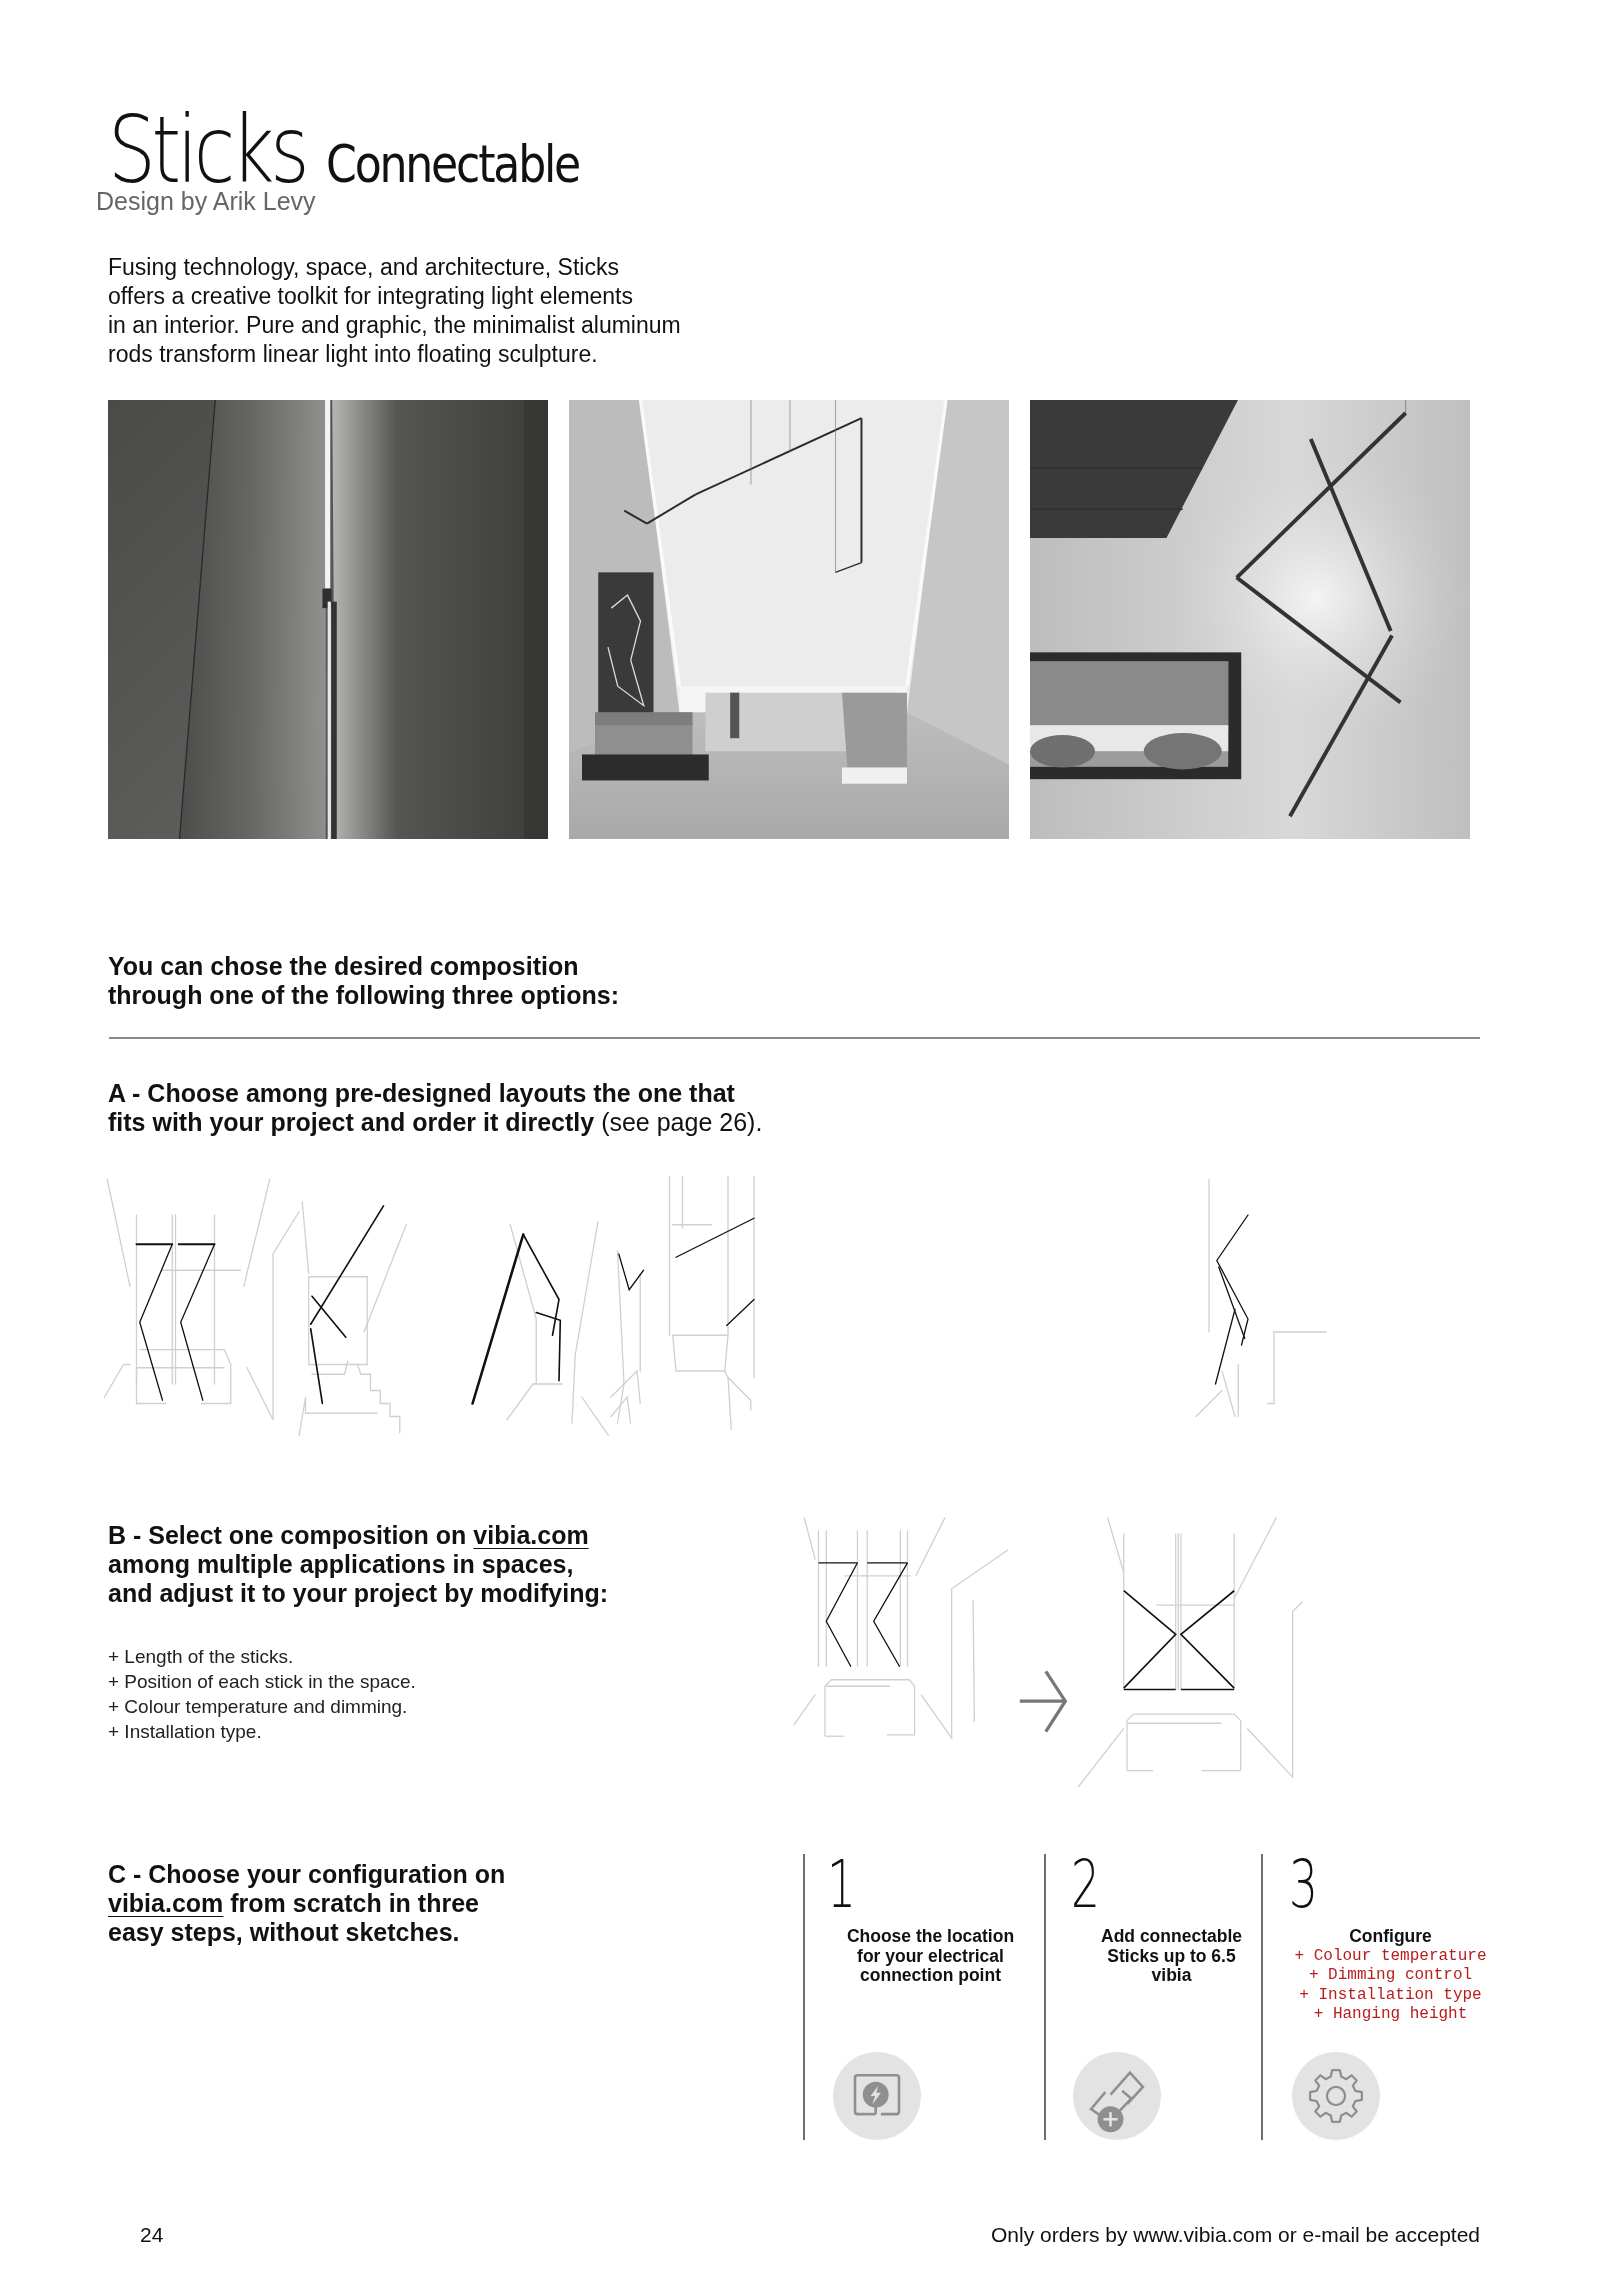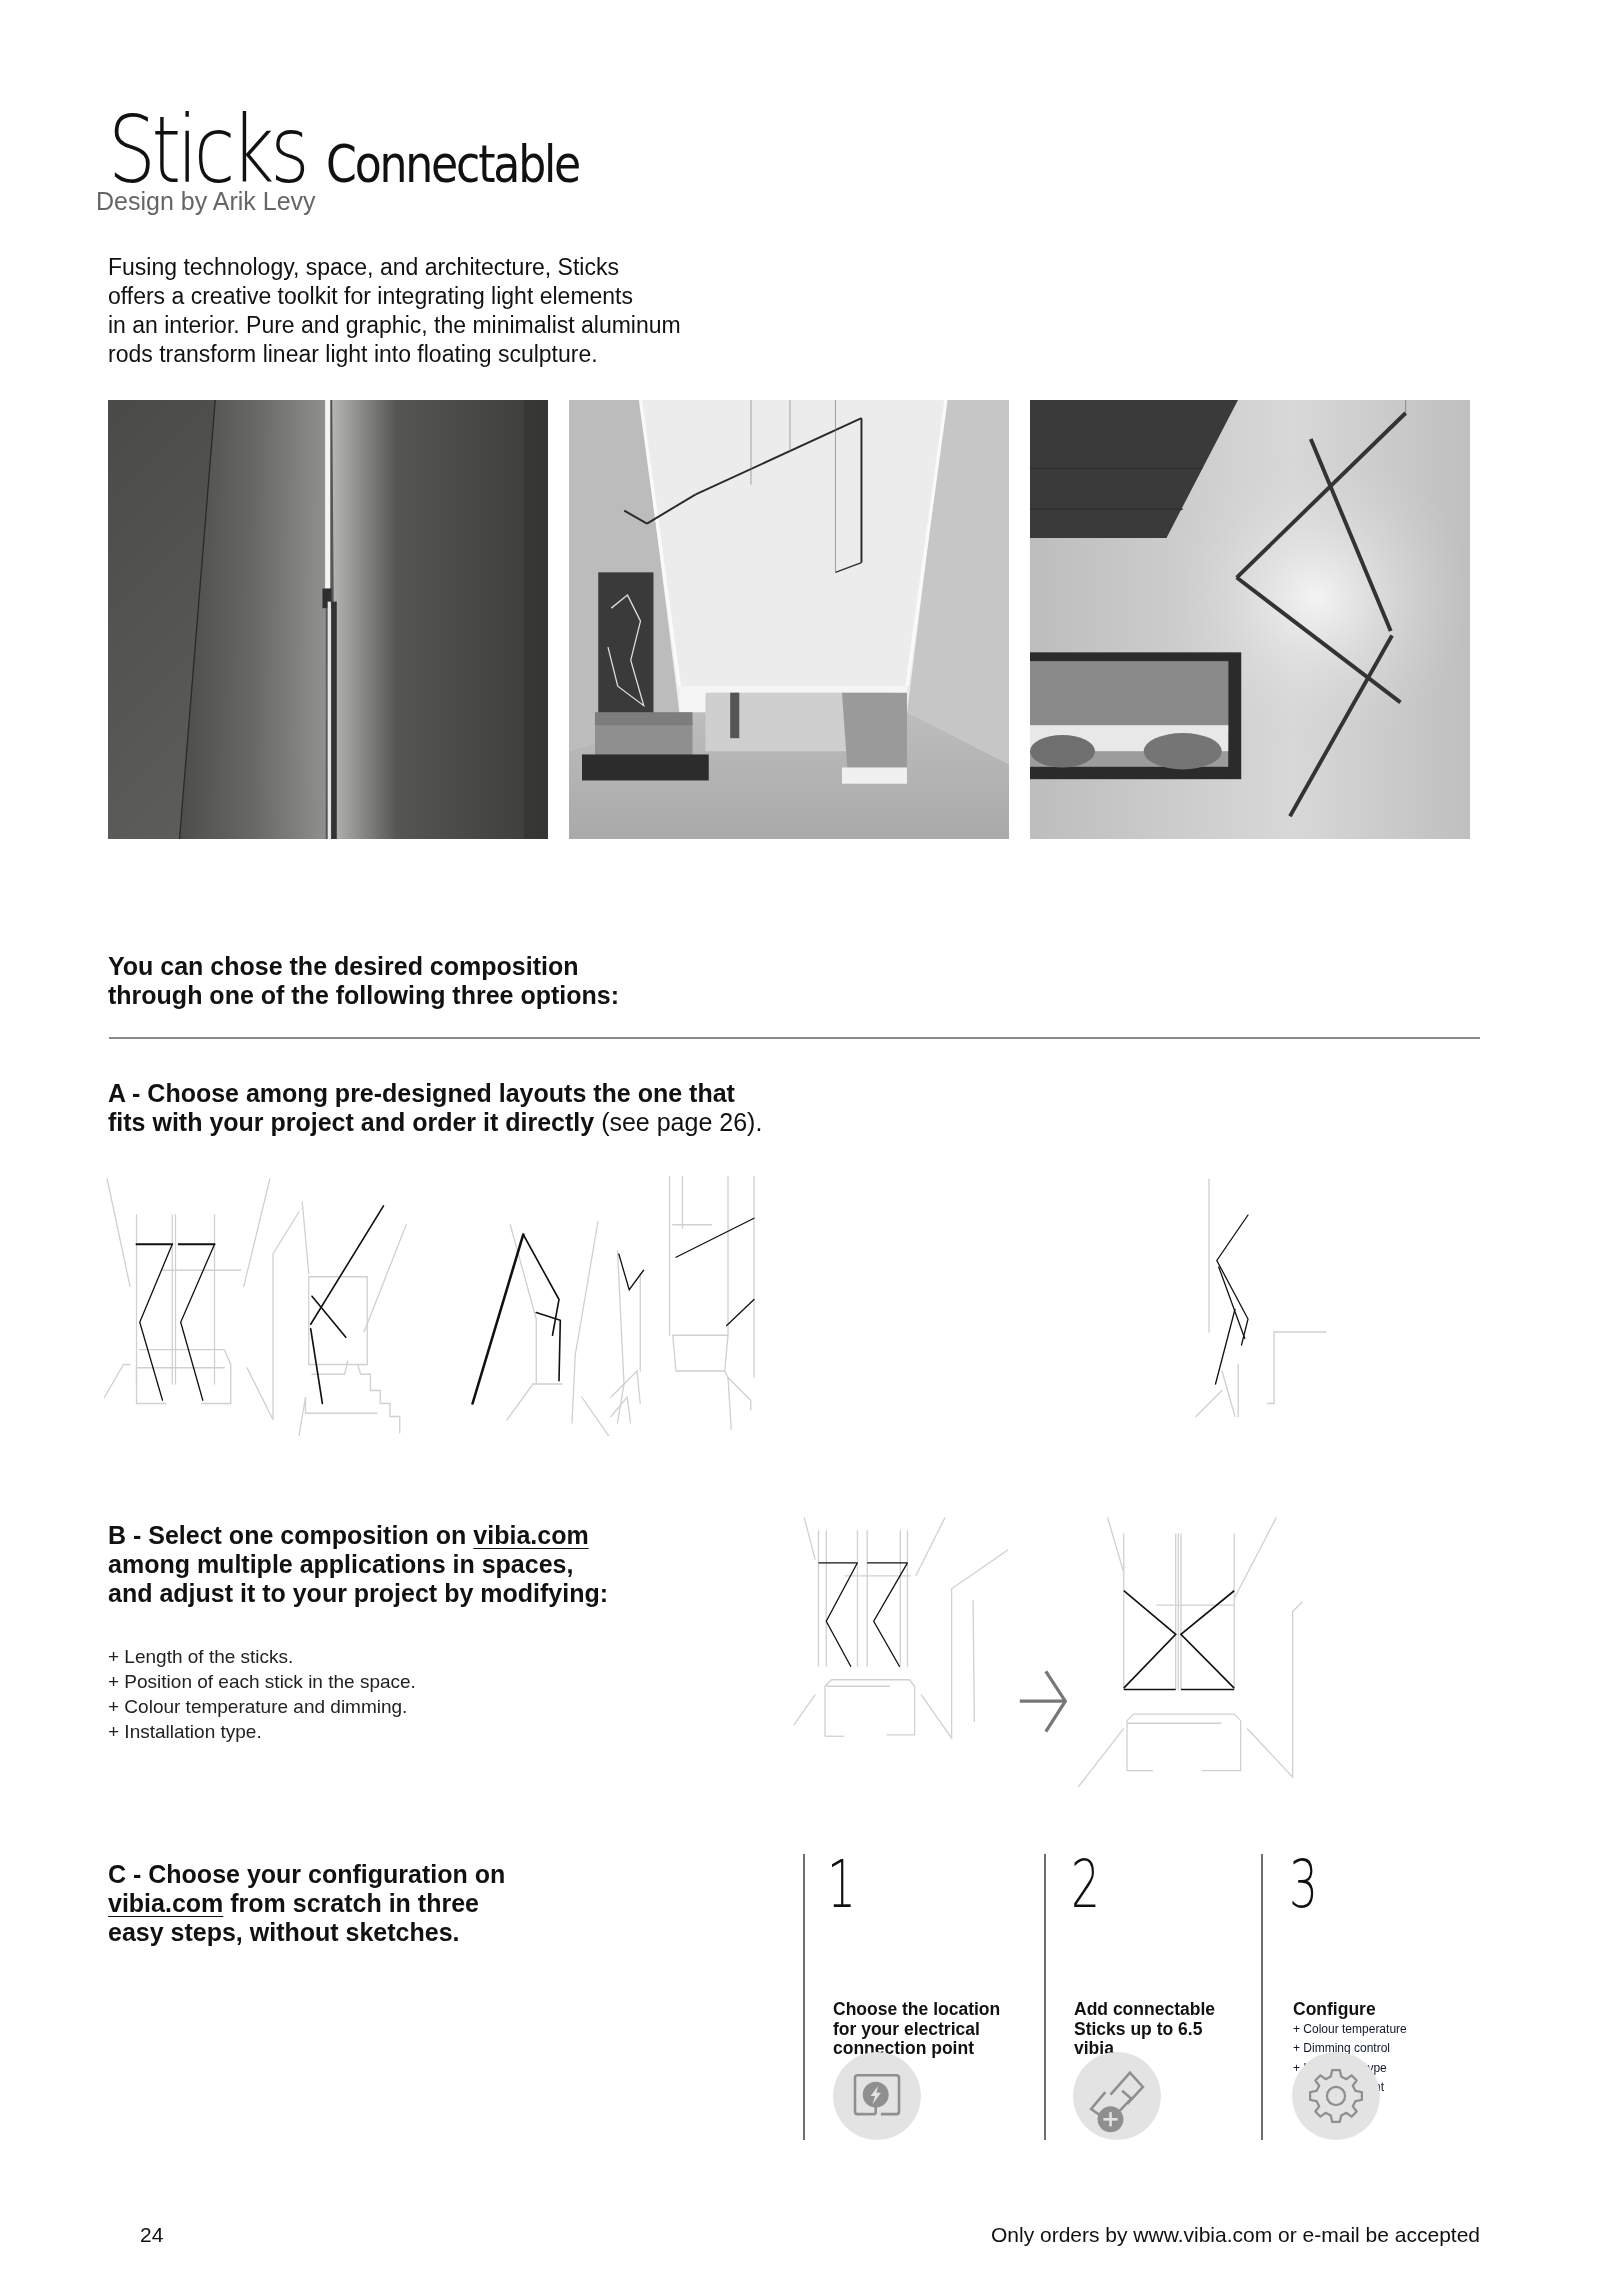--- a/index.html
+++ b/index.html
@@ -16,22 +16,22 @@
   .intro div { white-space:nowrap; }
   .photo { top:400px; width:440px; height:439px; overflow:hidden; }
   .photo svg { width:100%; height:100%; display:block; }
   .h-bold { font-weight:700; font-size:25px; line-height:29px; color:#111; white-space:nowrap; }
   .h-light { font-weight:400; }
   .divider { left:109px; top:1037px; width:1371px; height:1.9px; background:#8a8a8a; }
   .link { text-decoration:underline; text-underline-offset:3.9px; text-decoration-thickness:1.3px; }
   .bullets { font-size:19px; line-height:25px; color:#222; }
   .step-line { width:1.9px; background:#6e6e6e; top:1854px; height:286px; }
   .step-num { font-size:65px; font-weight:300; color:#111; font-family:"DejaVu Sans", sans-serif; top:1847px; transform:scaleX(0.7); transform-origin:left; }
-  .step-title { font-size:17.5px; font-weight:700; line-height:19.5px; color:#111; top:2000px; width:195px; }
-  .step-list { font-size:12px; line-height:19.5px; color:#0f172a; }
+  .step-title { font-size:17.5px; font-weight:700; line-height:19.5px; color:#111; top:1927px; width:195px;text-align:center; }
+  .step-list { font-size:16px; line-height:19.5px; color:#b91c1c;font-family:Liberation Mono, monospace; }
   .step-icon { width:88px; height:88px; border-radius:50%; background:#e3e3e3; top:2052px; }
   .step-icon svg { width:100%; height:100%; display:block; }
   .footer { top:2223px; font-size:21px; color:#111;margin-left:32px; }
   .sketch svg { display:block; }
 </style>
 </head>
 <body>
 
 <div class="abs title-wrap">
   <span class="title-main">Sticks</span>

